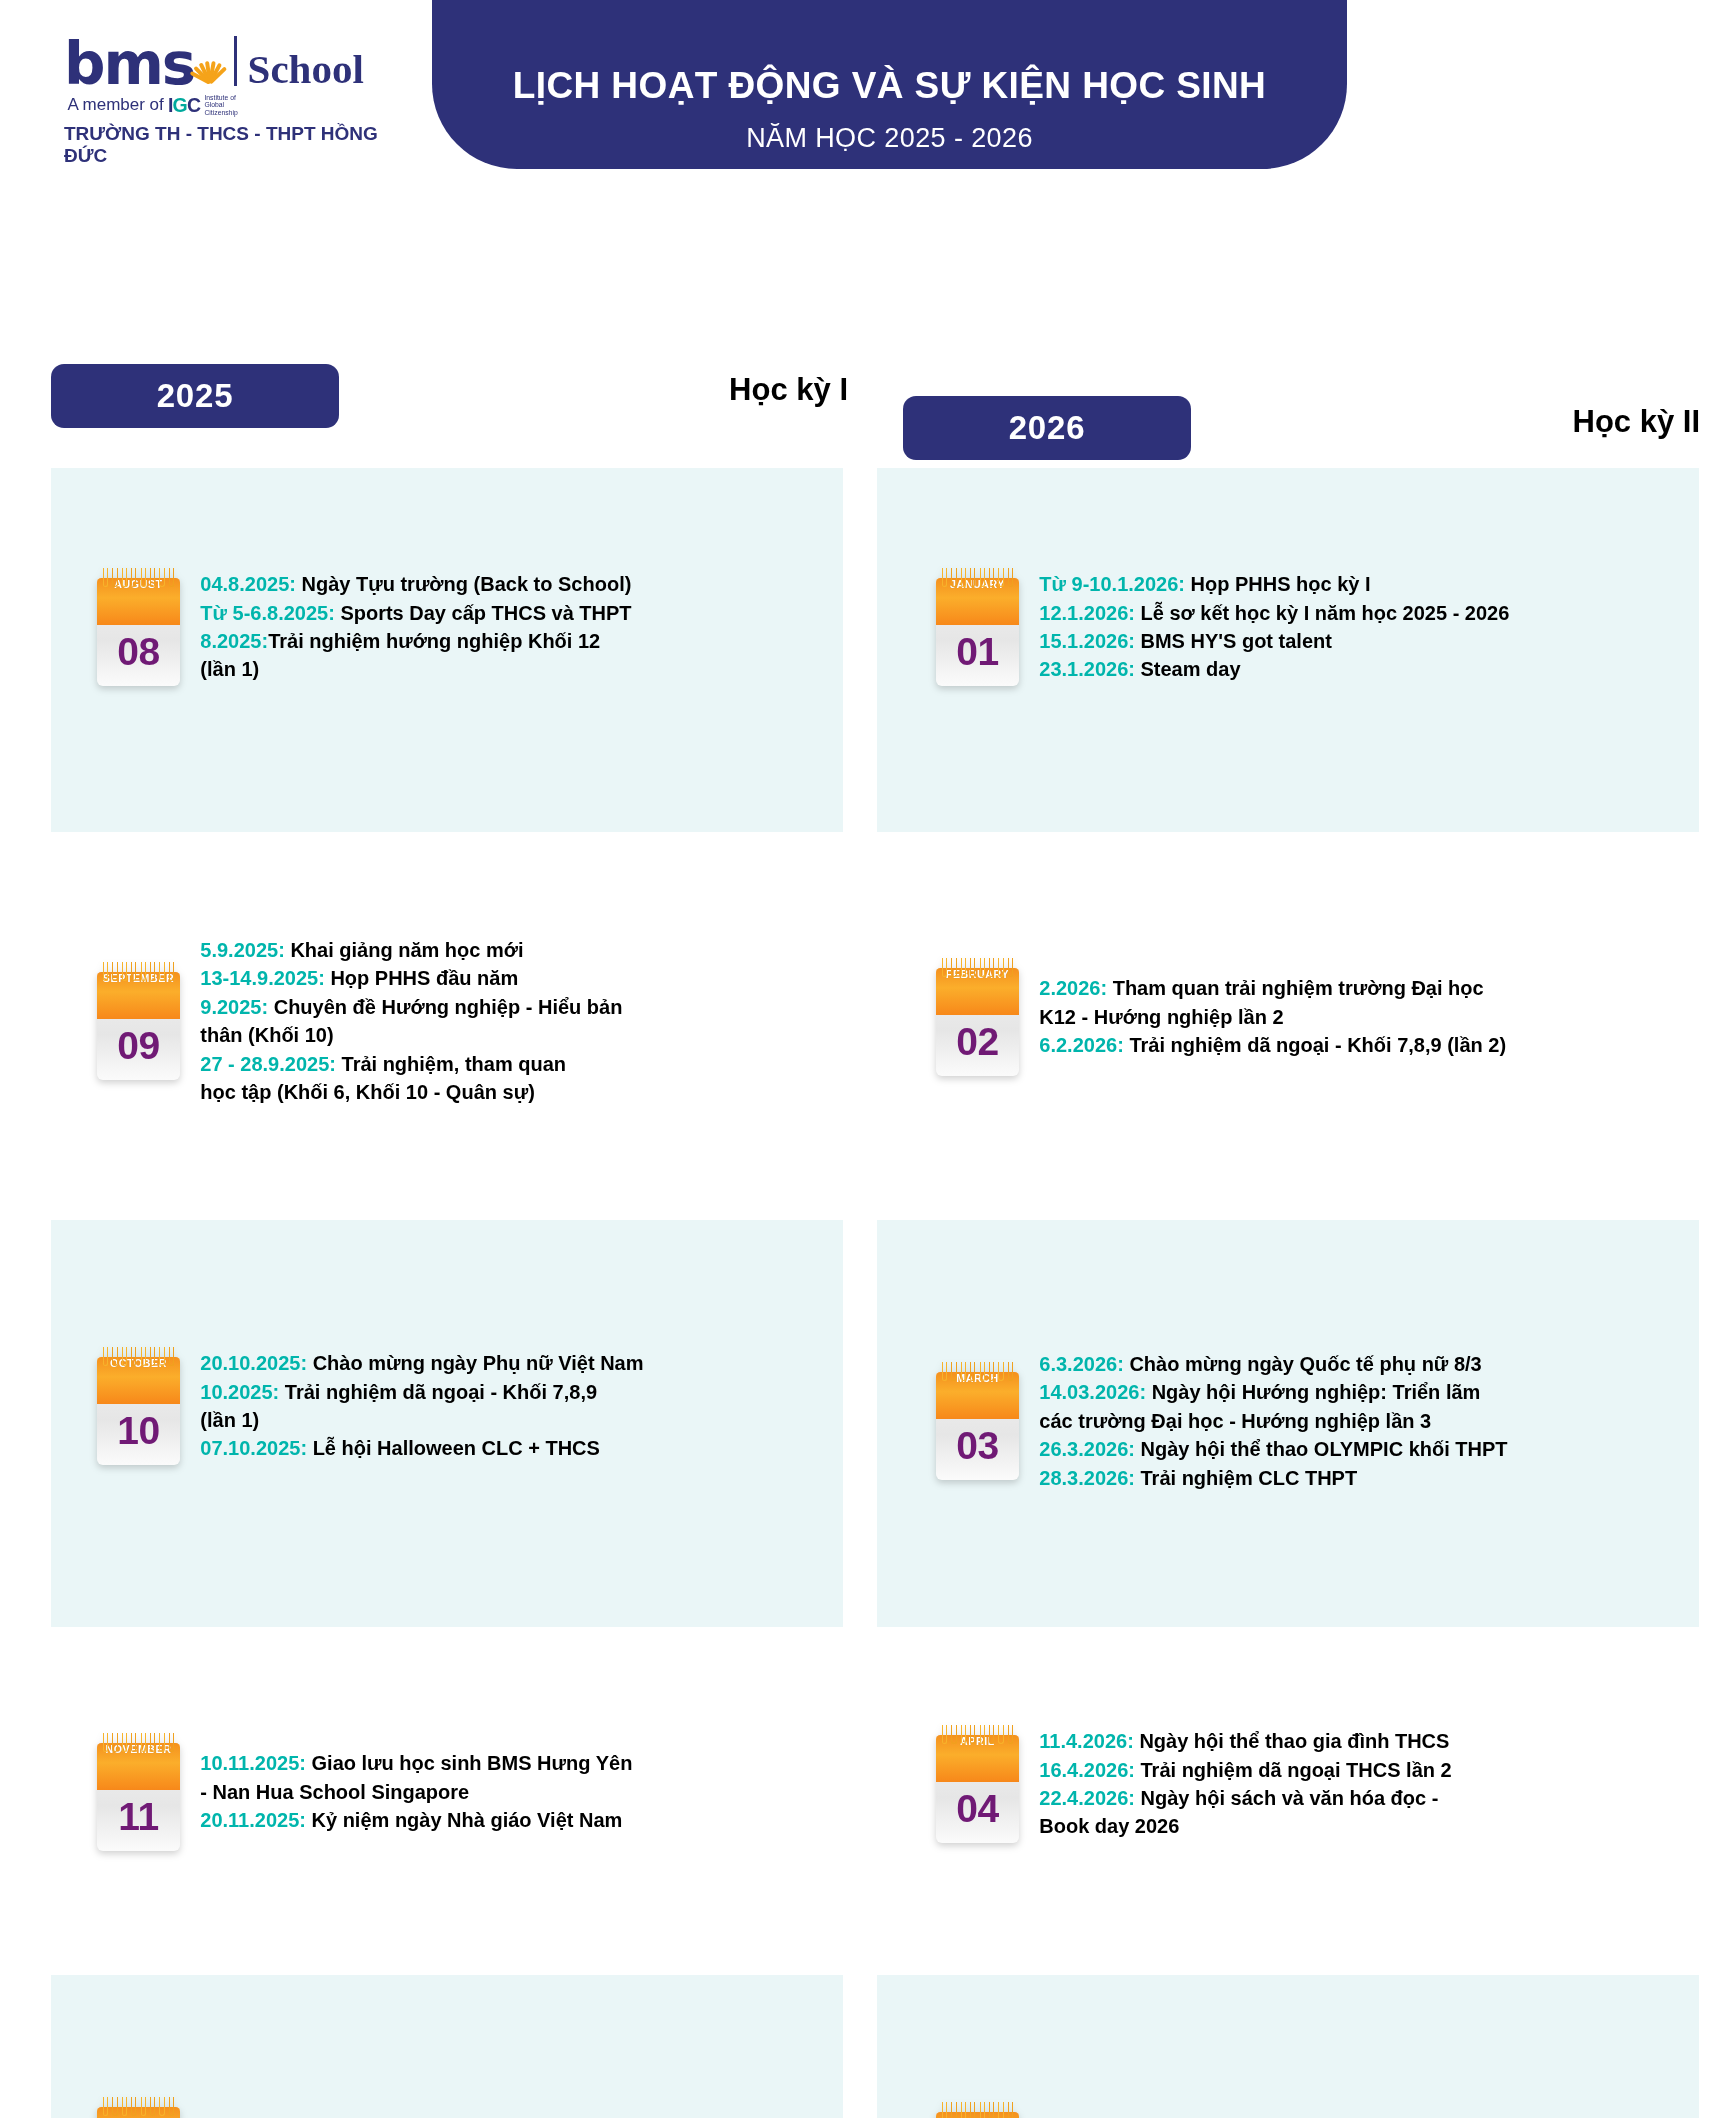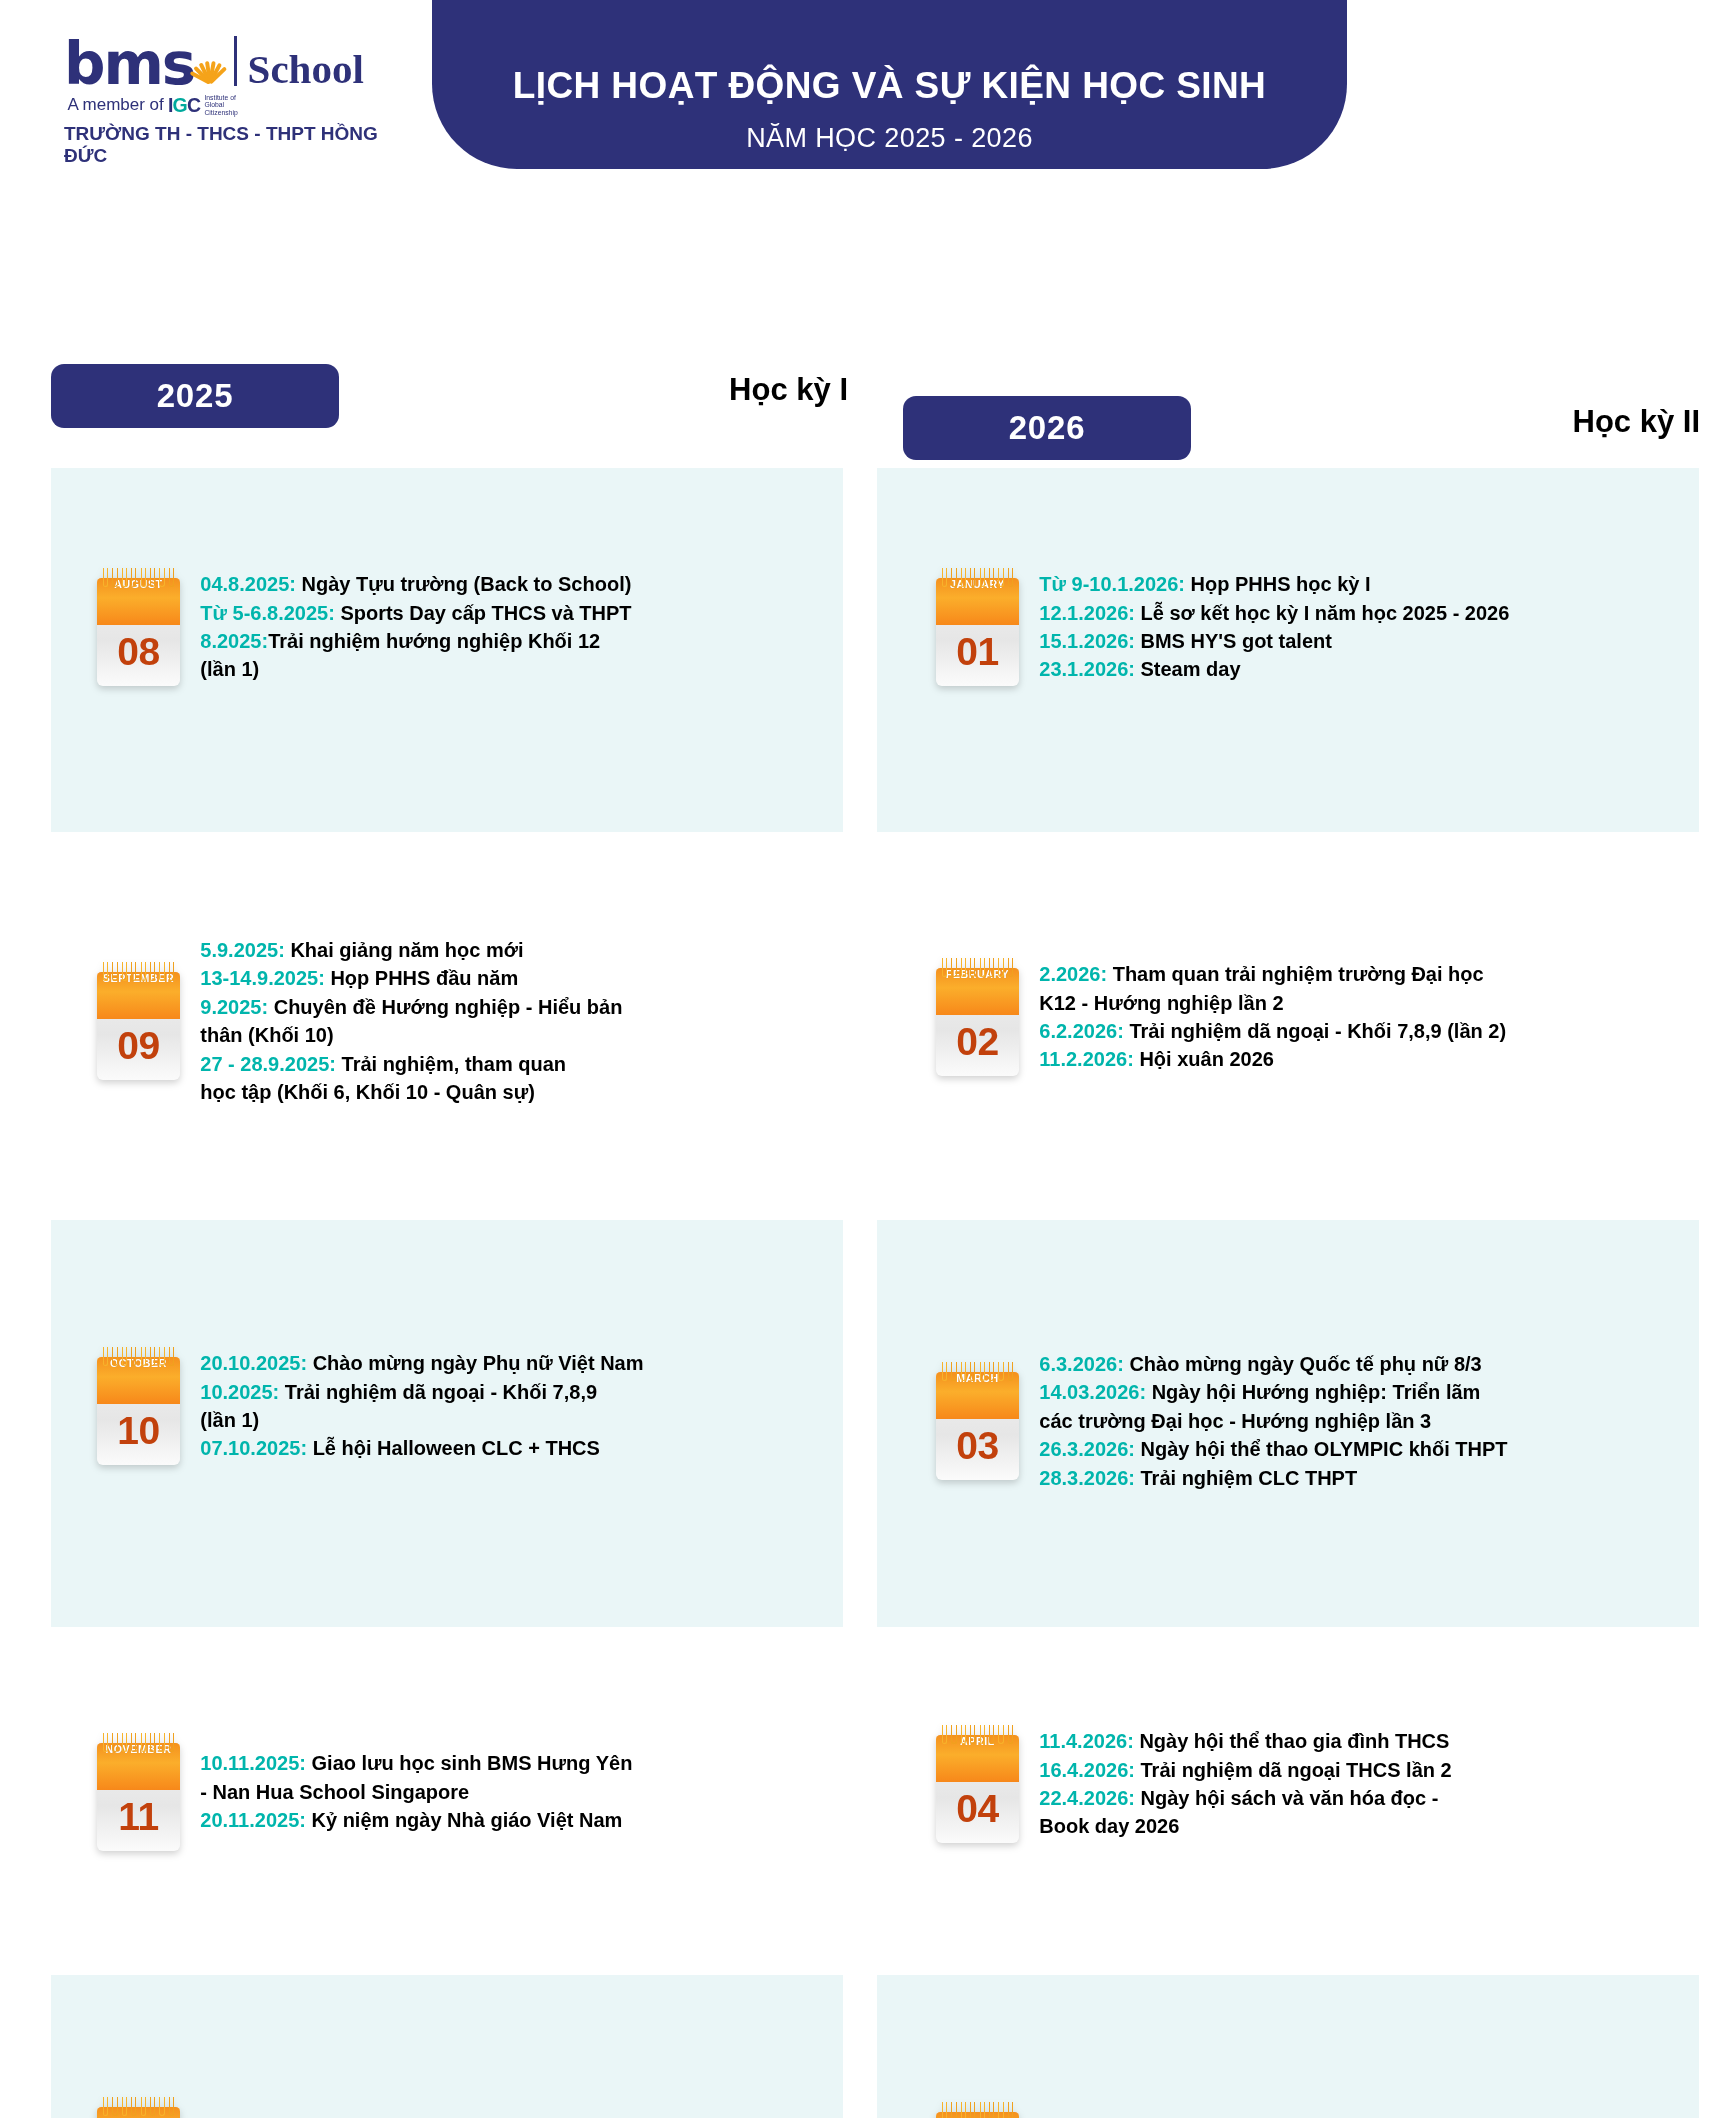--- a/index.html
+++ b/index.html
@@ -144,21 +144,21 @@
   .cal-rings i{
     display:block; width:5.1px; height:18.6px;
     border:1.7px solid #f0a11e; border-top:none;
     border-radius:0 0 3.4px 3.4px;
     background:transparent;
   }
   .cal-rings i:nth-child(odd){ border-color:#f7b32b; }
   .cal-day{
     position:absolute; left:0; top:64px; width:83px;
     text-align:center;
-    color:#c2410c; font-size:39px; font-weight:bold;
+    color:#701a75; font-size:39px; font-weight:bold;
     letter-spacing:-0.4px; line-height:1;
   }
 
   
   .events{ flex:1 1 auto; }
   .event-line{
     font-size:20px; line-height:1.42;
     color:#000000; font-weight:bold;
   }
   .event-line .dt{ color:#00b5ac; font-weight:bold; }
@@ -406,21 +406,20 @@
           <i></i>
           <i></i>
           <i></i>
         </div>
         <div class="cal-day">02</div>
       </div>
       <div class="events">
         <div class="event-line"><span class="dt">2.2026: </span><span>Tham quan trải nghiệm trường Đại học</span></div>
         <div class="event-line cont"><span>K12 - Hướng nghiệp lần 2</span></div>
         <div class="event-line"><span class="dt">6.2.2026: </span><span>Trải nghiệm dã ngoại - Khối 7,8,9 (lần 2)</span></div>
-        <div class="event-line"><span class="dt">11.2.2026: </span><span>Hội xuân 2026</span></div>
       </div>
     </div>
     <div class="month-row col-r" id="row-mar">
       <div class="cal">
         <div class="cal-body"></div>
         <div class="cal-top">
           <div class="cal-month">MARCH</div>
         </div>
         <div class="cal-rings">
           <i></i>

